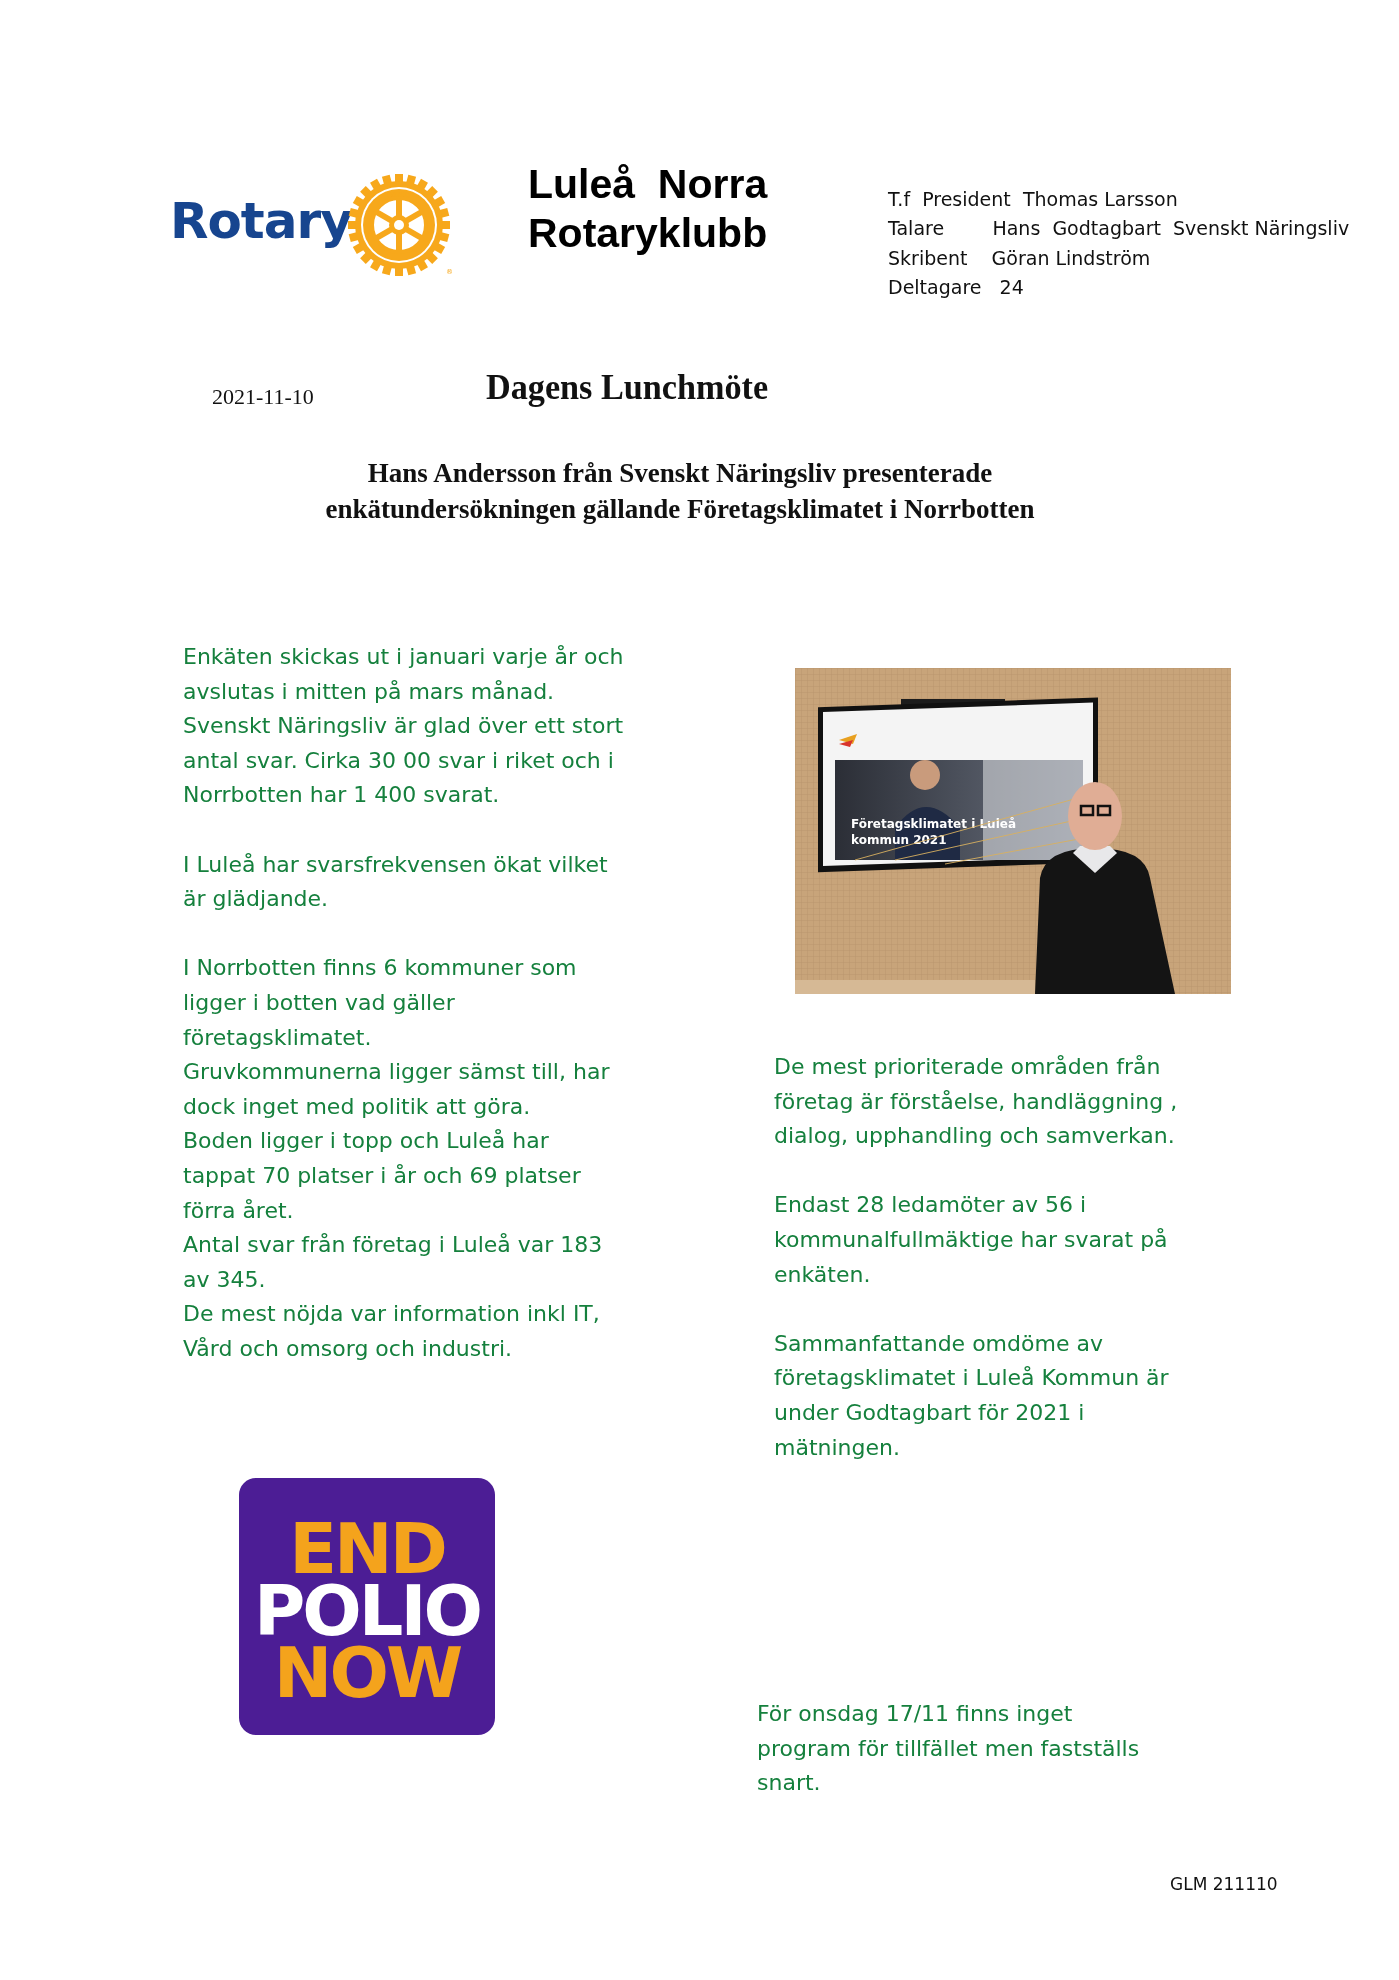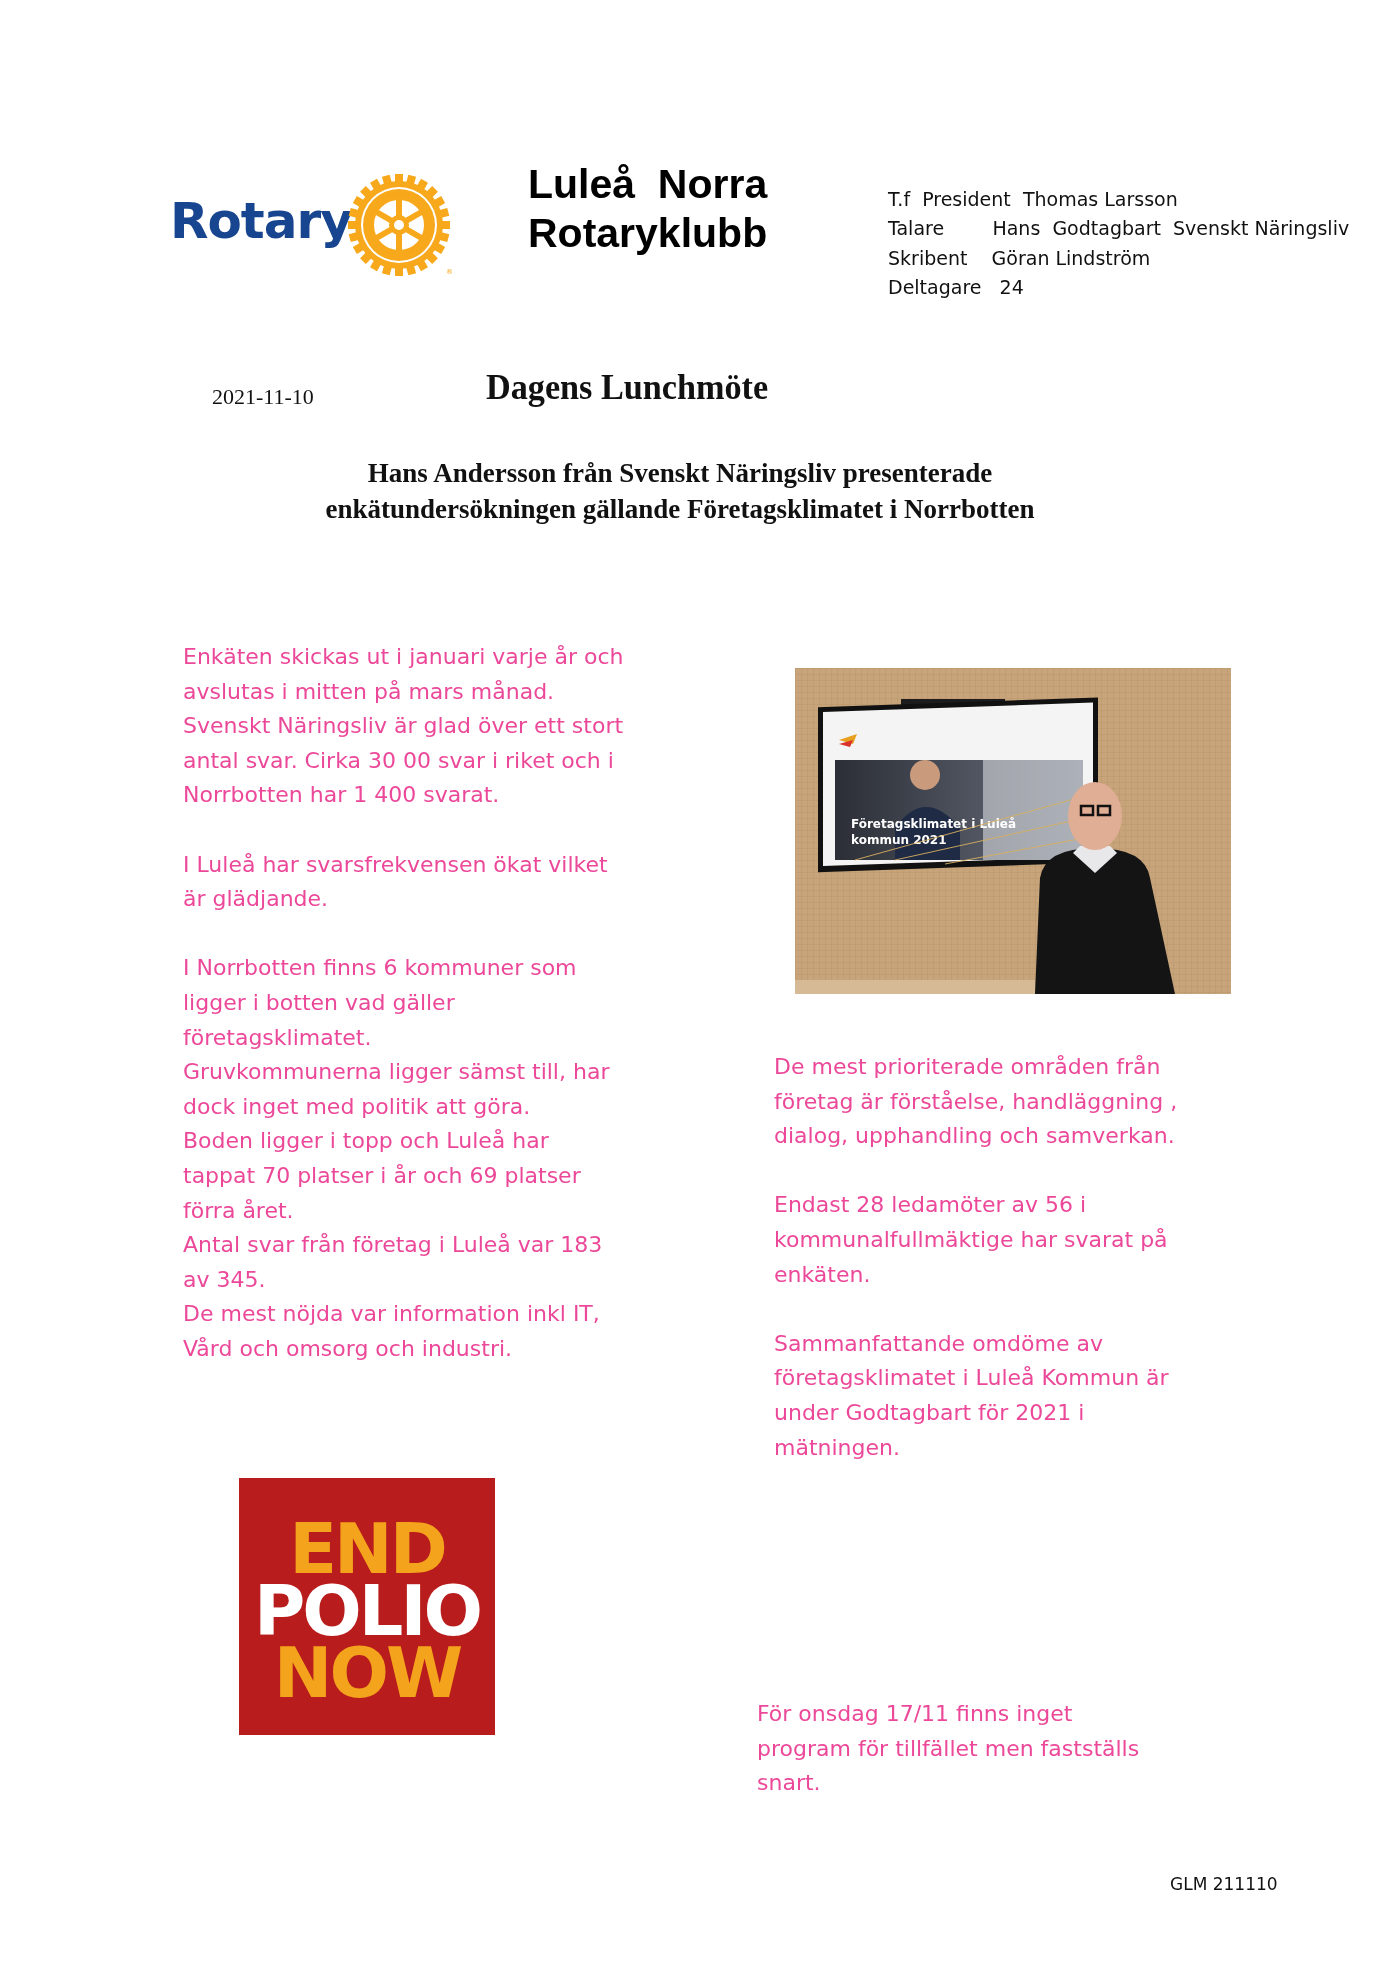--- a/index.html
+++ b/index.html
@@ -12,28 +12,28 @@
   #club-name { left:528px; top:160px; font-family:"Liberation Sans", sans-serif; font-weight:bold; font-size:41px; line-height:49px; color:#000; }
 
   #info { left:888px; top:185px; font-family:"DejaVu Sans", sans-serif; font-size:19px; line-height:29.3px; color:#111; }
   #info .row span { white-space:pre; }
 
   #date { left:212px; top:384px; font-family:"Liberation Serif", serif; font-size:22px;text-align:center; }
   #heading { left:486px; top:366px; font-family:"Liberation Serif", serif; font-weight:bold; font-size:36px; transform:scaleX(0.95); transform-origin:left; }
 
   #subtitle { left:180px; width:1000px; top:455px; text-align:center; font-family:"Liberation Serif", serif; font-weight:bold; font-size:27px; line-height:36px; }
 
-  .para { font-family:"DejaVu Sans", sans-serif; font-size:22px; line-height:34.6px; color:#ec4899; white-space:pre-line; margin:0; }
+  .para { font-family:"DejaVu Sans", sans-serif; font-size:22px; line-height:34.6px; color:#15803d; white-space:pre-line; margin:0; }
   #left-col { left:183px; top:640px; width:500px; }
   #right-col { left:774px; top:1050px; width:460px; }
   .gap { height:34.6px; }
 
   #photo { left:795px; top:668px; width:436px; height:326px; overflow:hidden; background:#c9a77f; }
 
-  #polio { left:239px; top:1478px; width:256px; height:257px; background:#b91c1c; }
+  #polio { left:239px; top:1478px; width:256px; height:257px; background:#4c1d95;border-radius:17px; }
   #polio .w { position:absolute; left:0; width:100%; text-align:center; font-family:"DejaVu Sans", sans-serif; font-weight:bold; font-size:70px; letter-spacing:-3px; line-height:1; }
   #polio .end { top:36px; color:#f4a31c; }
   #polio .polio { top:98px; color:#ffffff; }
   #polio .now { top:160px; color:#f4a31c; }
 
   #next-week { left:757px; top:1697px; width:420px; }
   #footer-code { left:1170px; top:1874px; font-family:"DejaVu Sans", sans-serif; font-size:17px; color:#111; }
 </style>
 </head>
 <body>

